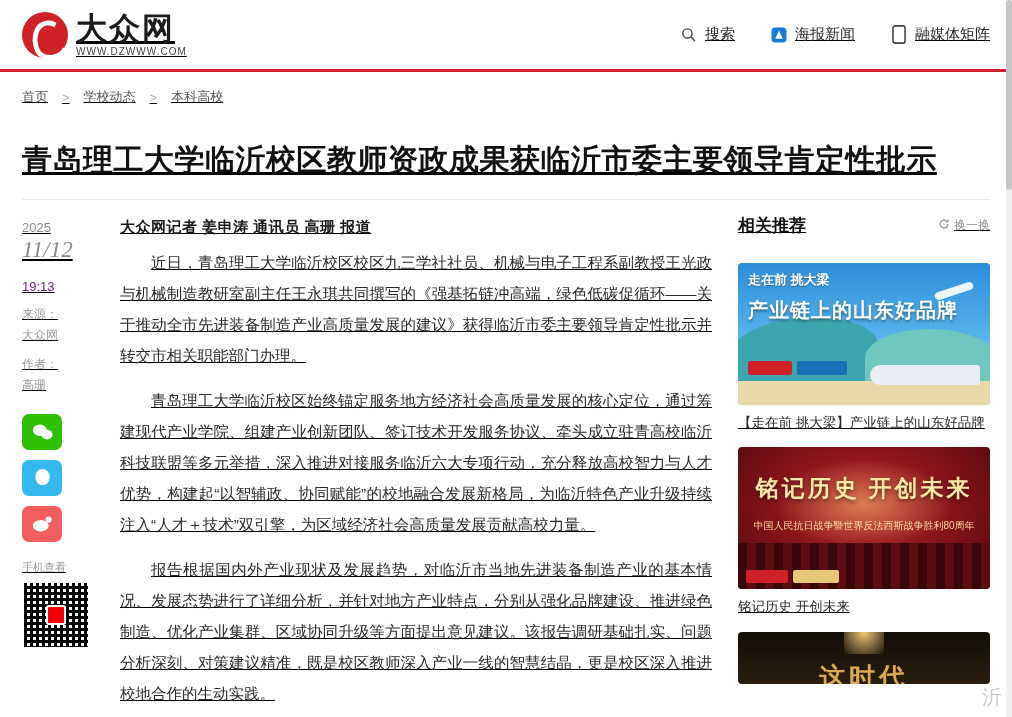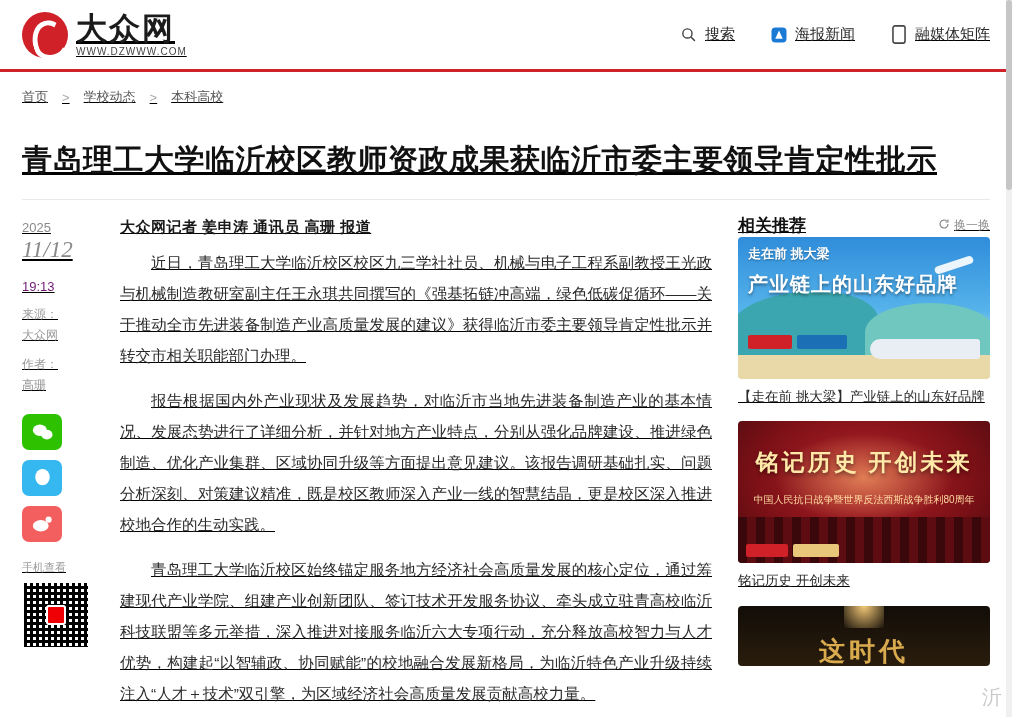--- a/index.html
+++ b/index.html
@@ -104,21 +104,21 @@
     font-size: 15px; font-weight: bold; color: #1a1a1a; margin: 4px 0 10px 0;
     letter-spacing:0.5px;
   }
   .article p {
     font-size: 15.5px; line-height: 2.0; color: #2a2a2a; margin: 0 0 14px 0;
     text-indent: 2em; text-align: justify;
   }
 
   
   .rail { width: 252px; flex: 0 0 252px; }
-  .rail-head { display:flex; align-items:center; margin-bottom: 0; }
+  .rail-head { display:flex; align-items:center; margin-bottom: 26px; }
   .rail-title { font-size: 17px; font-weight: bold; color:#111; }
   .rail-refresh { margin-left:auto; font-size: 12px; color:#8a8a8a; display:flex; align-items:center; gap:4px; cursor:pointer;}
   .card { margin-bottom: 14px; cursor:pointer; }
   .thumb { width: 100%; height: 142px; border-radius: 4px; overflow:hidden; position:relative; }
   .cap { font-size: 13.5px; color: #2a2a2a; margin-top: 8px; line-height:1.5; }
 
   
   .t1 {
     background: linear-gradient(180deg,#2f8ddb 0%, #56b3ea 52%, #bfe2f3 78%, #f2e6c8 100%);
   }
@@ -259,22 +259,22 @@
         </div>
       </div>
 
       <div class="qr-label">手机查看</div>
       <div class="qr"></div>
     </div>
 
     <div class="article">
       <div class="byline">大众网记者 姜申涛 通讯员 高珊 报道</div>
       <p>近日，青岛理工大学临沂校区校区九三学社社员、机械与电子工程系副教授王光政与机械制造教研室副主任王永琪共同撰写的《强基拓链冲高端，绿色低碳促循环——关于推动全市先进装备制造产业高质量发展的建议》获得临沂市委主要领导肯定性批示并转交市相关职能部门办理。</p>
+      <p>青岛理工大学临沂校区始终锚定服务地方经济社会高质量发展的核心定位，通过筹建现代产业学院、组建产业创新团队、签订技术开发服务协议、牵头成立驻青高校临沂科技联盟等多元举措，深入推进对接服务临沂六大专项行动，充分释放高校智力与人才优势，构建起“以智辅政、协同赋能”的校地融合发展新格局，为临沂特色产业升级持续注入“人才＋技术”双引擎，为区域经济社会高质量发展贡献高校力量。</p>
       <p>报告根据国内外产业现状及发展趋势，对临沂市当地先进装备制造产业的基本情况、发展态势进行了详细分析，并针对地方产业特点，分别从强化品牌建设、推进绿色制造、优化产业集群、区域协同升级等方面提出意见建议。该报告调研基础扎实、问题分析深刻、对策建议精准，既是校区教师深入产业一线的智慧结晶，更是校区深入推进校地合作的生动实践。</p>
-      <p>青岛理工大学临沂校区始终锚定服务地方经济社会高质量发展的核心定位，通过筹建现代产业学院、组建产业创新团队、签订技术开发服务协议、牵头成立驻青高校临沂科技联盟等多元举措，深入推进对接服务临沂六大专项行动，充分释放高校智力与人才优势，构建起“以智辅政、协同赋能”的校地融合发展新格局，为临沂特色产业升级持续注入“人才＋技术”双引擎，为区域经济社会高质量发展贡献高校力量。</p>
     </div>
 
     <div class="rail">
       <div class="rail-head">
         <div class="rail-title">相关推荐</div>
         <div class="rail-refresh">
           <span>
             <svg width="12" height="12" viewBox="0 0 24 24" fill="none" stroke="#8a8a8a" stroke-width="2.4">
               <path d="M20 12a8 8 0 1 1-2.4-5.7"></path>
                 <polyline points="20,3 20,8 15,8"></polyline>
@@ -309,21 +309,21 @@
           <div class="sub">中国人民抗日战争暨世界反法西斯战争胜利80周年</div>
           <div class="tag">
               <i></i>
               <b></b>
             </div>
         </div>
         <div class="cap">铭记历史 开创未来</div>
       </div>
 
       <div class="card">
-        <div class="thumb t3" style="height:60px;">
+        <div class="thumb t3" style="height:52px;">
           <div class="lamp"></div>
           <div class="gold">这时代</div>
         </div>
       </div>
     </div>
   </div>
 
   <div class="corner-mark">沂</div>
   <div class="scrollbar">
     <div class="thumbbar"></div>

